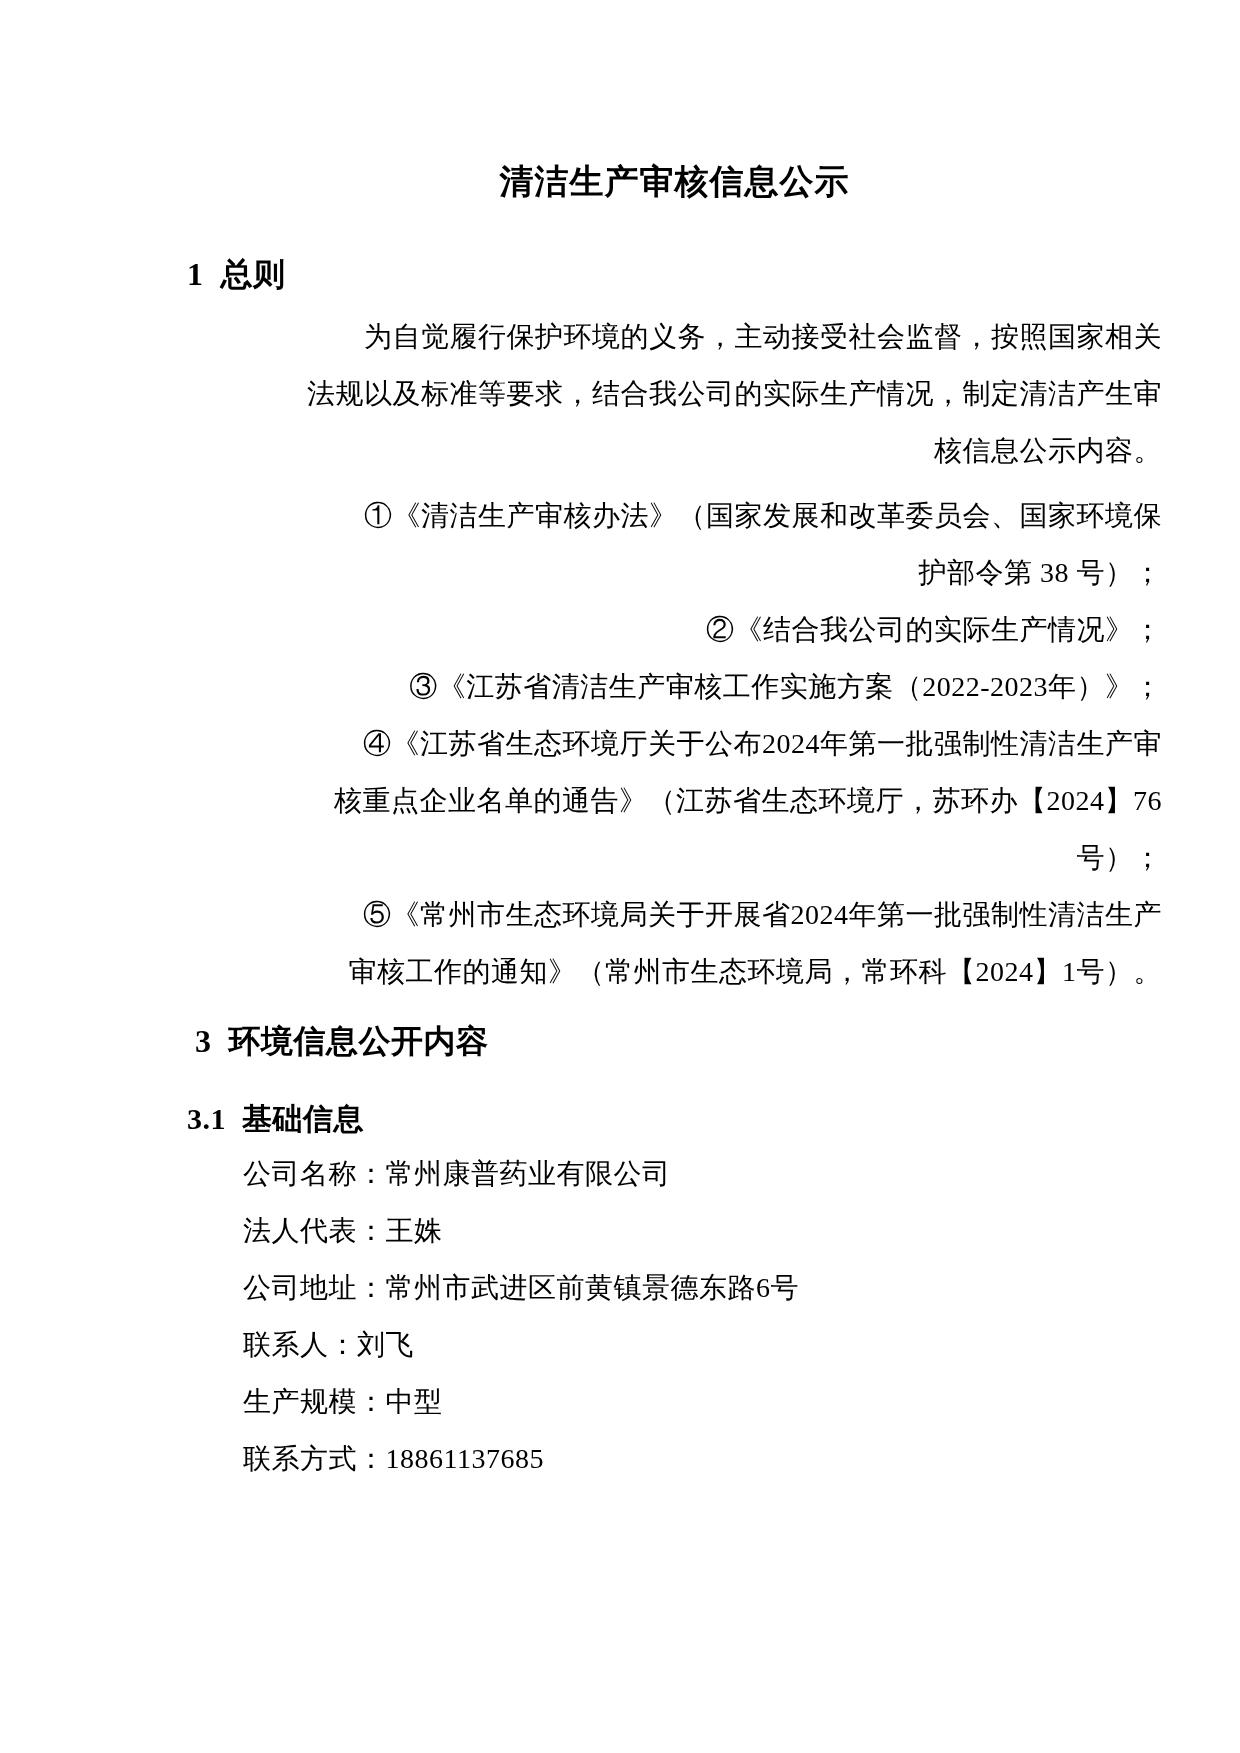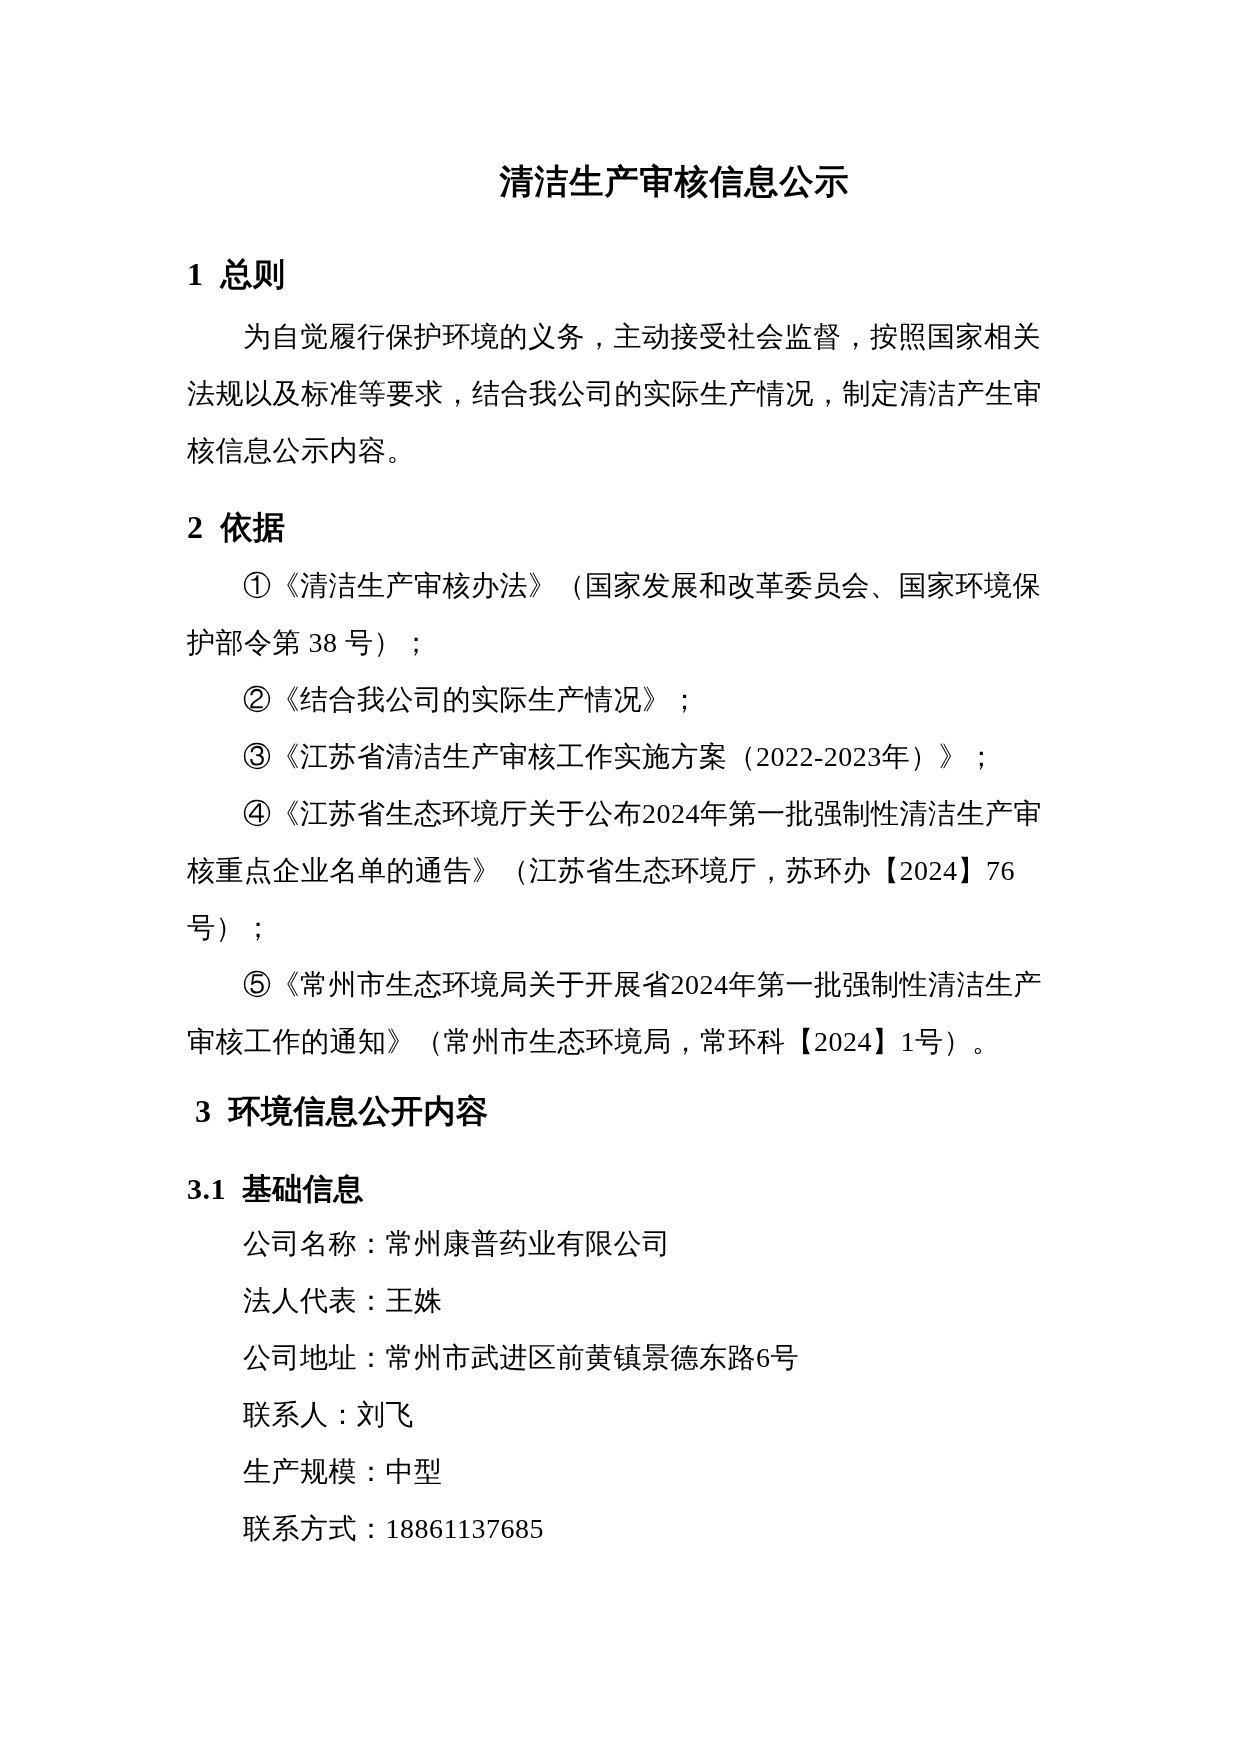--- a/index.html
+++ b/index.html
@@ -46,21 +46,21 @@
     font-weight: 700;
     white-space: pre-wrap;
     letter-spacing: 0.5px;
   }
   .body-p {
     margin: 0;
     font-size: 28px;
     line-height: 57px;
     text-indent: 56px;
     white-space: pre-wrap;
-    text-align: left;
+    text-align: right;
     letter-spacing: 0.5px;
   }
   .body-p.intro  { margin-top: 12px; }
   .body-p.item-1 { margin-top: 8px; }
   .info-block { margin-top: 5px; }
   .info-line {
     margin: 0;
     font-size: 28px;
     line-height: 57px;
     text-indent: 56px;
@@ -74,21 +74,20 @@
 <div class="page">
 
   <h1 class="doc-title">清洁生产审核信息公示</h1>
 
   <h2 class="sec-heading general">1  总则</h2>
 
   <p class="body-p intro">为自觉履行保护环境的义务，主动接受社会监督，按照国家相关
 法规以及标准等要求，结合我公司的实际生产情况，制定清洁产生审
 核信息公示内容。</p>
 
-  <h2 class="sec-heading basis">2  依据</h2>
 
   <p class="body-p item-1">①《清洁生产审核办法》（国家发展和改革委员会、国家环境保
 护部令第 38 号）；</p>
 
   <p class="body-p">②《结合我公司的实际生产情况》；</p>
 
   <p class="body-p">③《江苏省清洁生产审核工作实施方案（2022-2023年）》；</p>
 
   <p class="body-p">④《江苏省生态环境厅关于公布2024年第一批强制性清洁生产审
 核重点企业名单的通告》（江苏省生态环境厅，苏环办【2024】76

